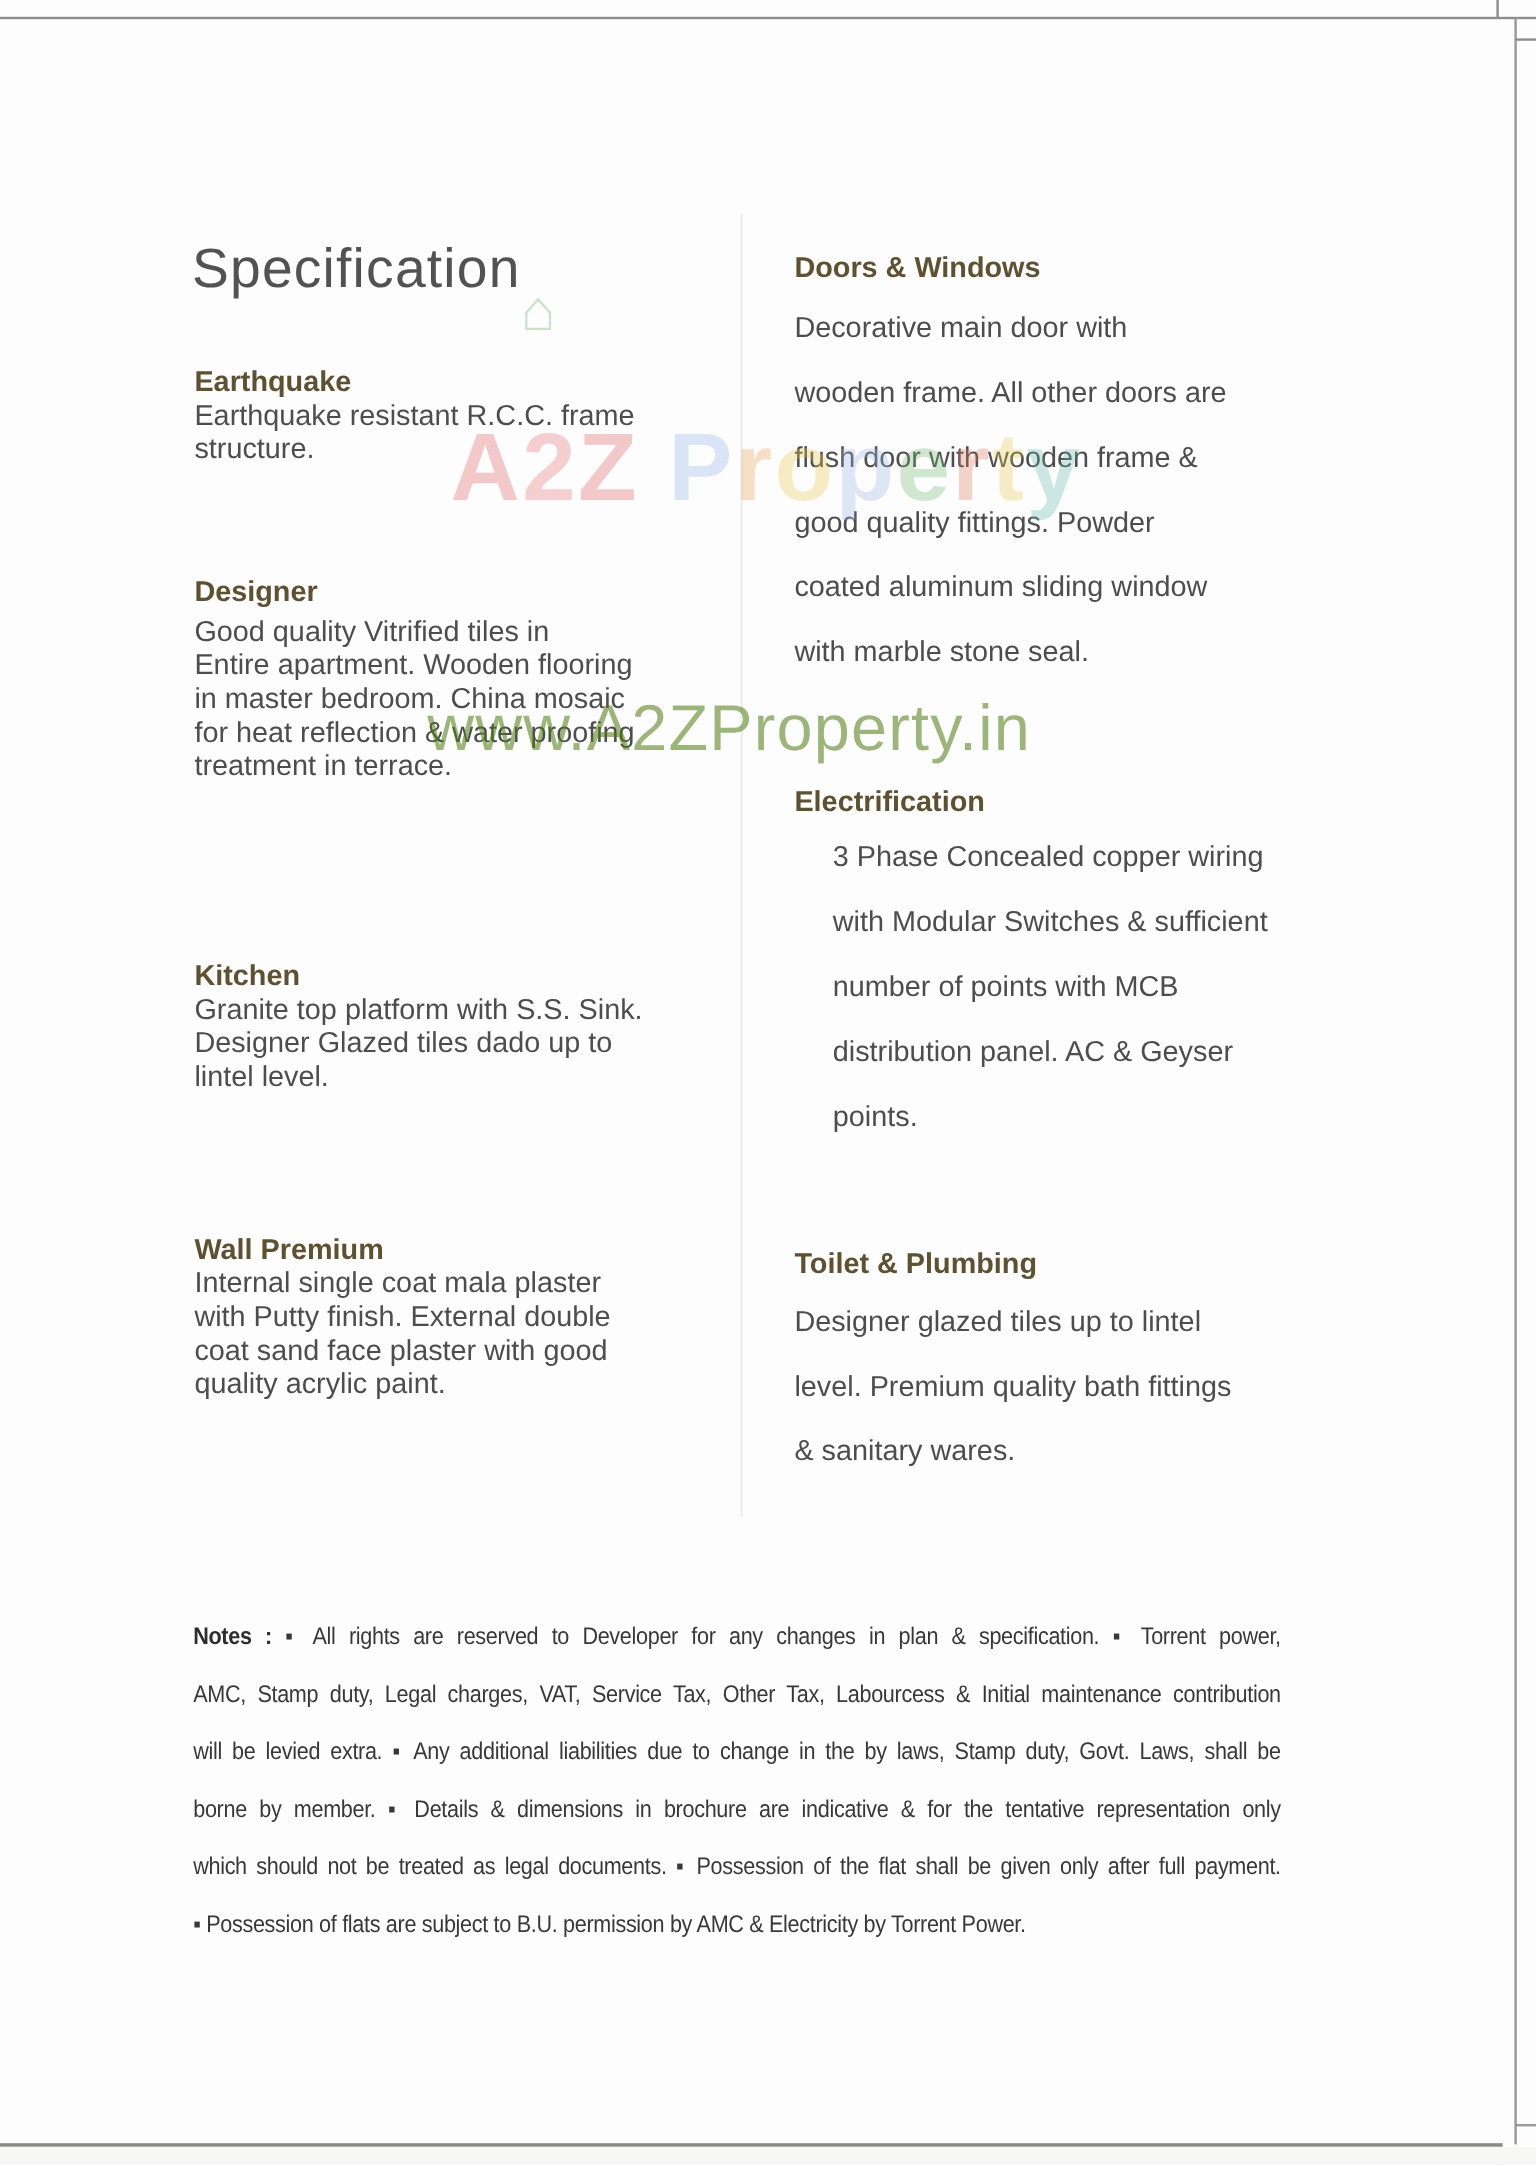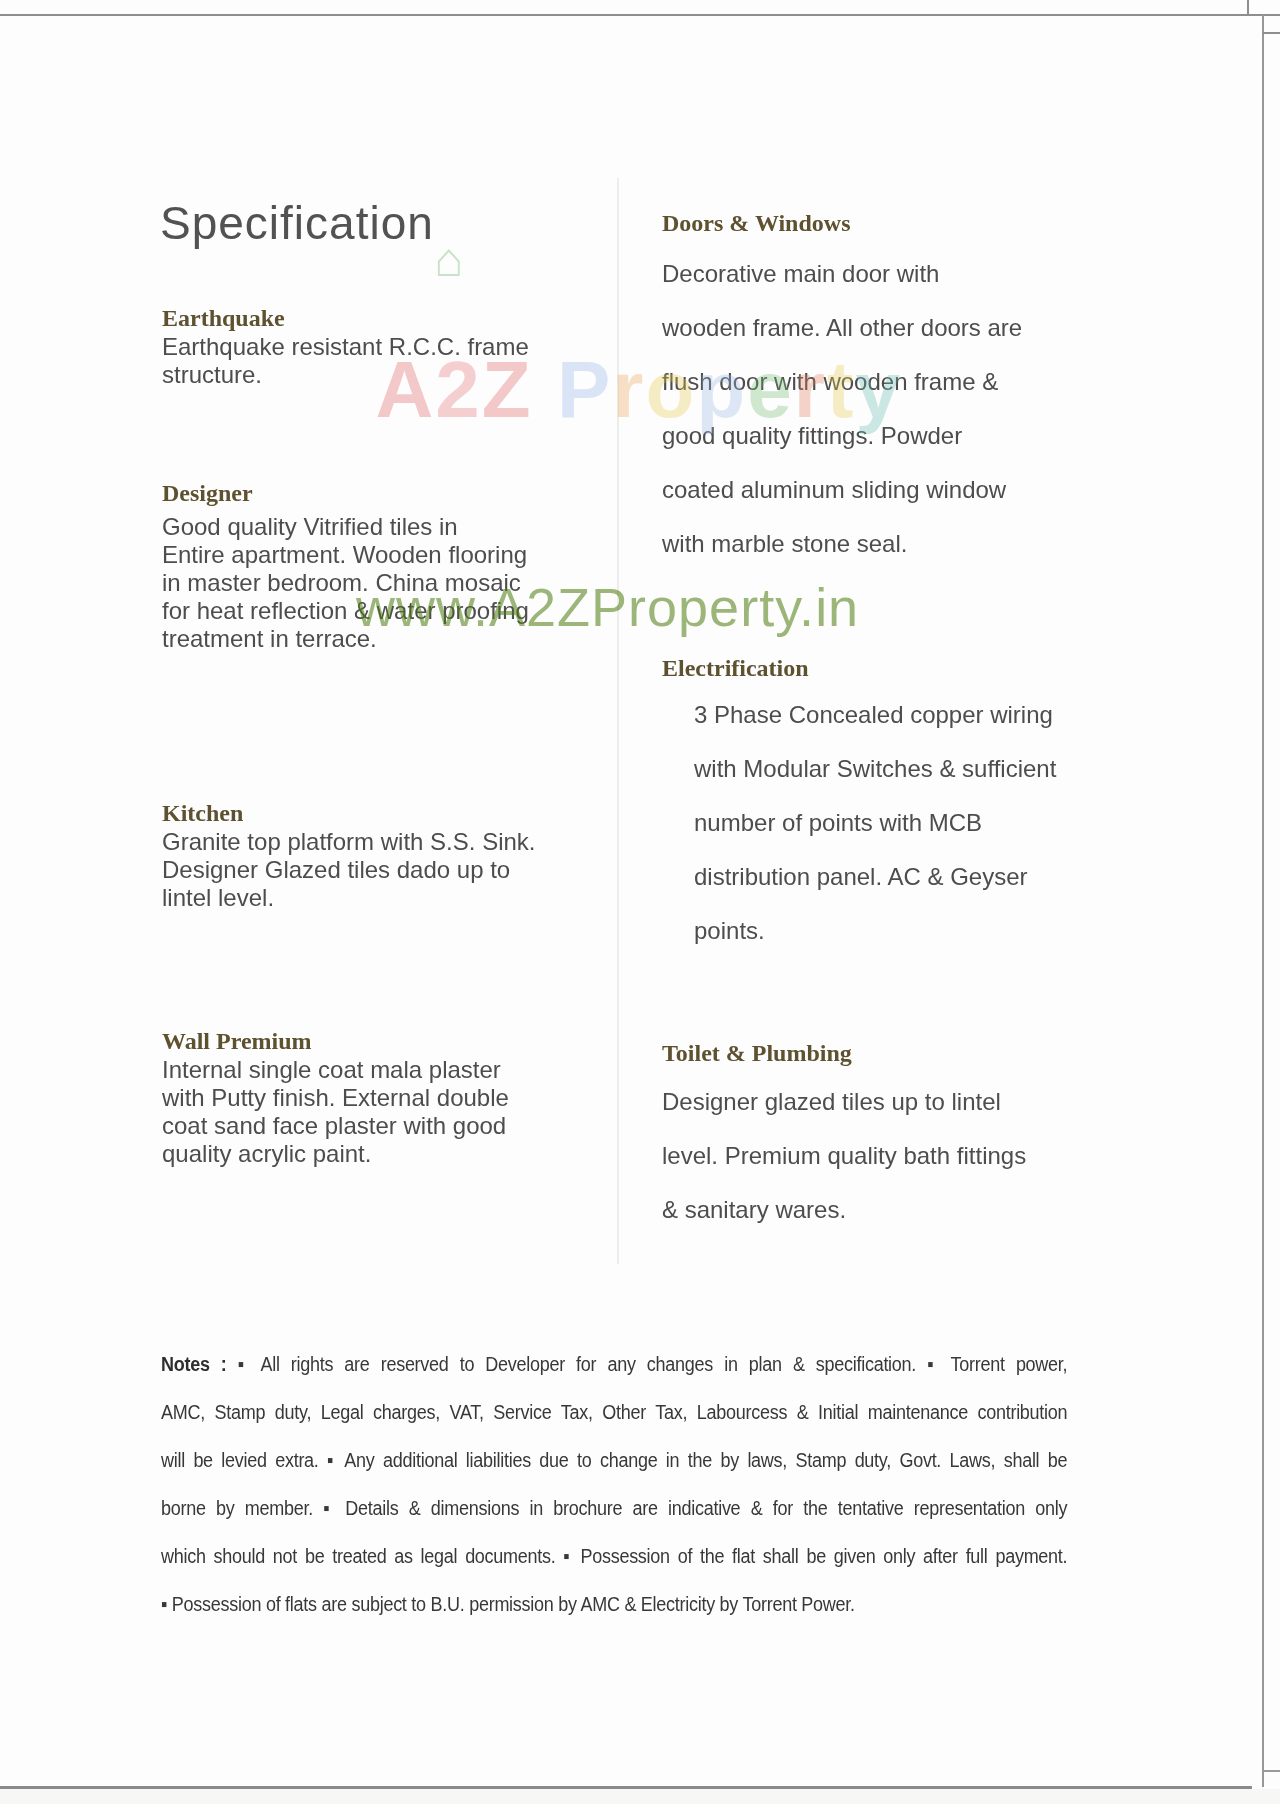--- a/index.html
+++ b/index.html
@@ -30,21 +30,21 @@
   }
   .col-divider{position:absolute;left:617px;top:178px;width:2px;height:1086px;background:#ededed;z-index:0;}
 
   
   .content{position:absolute;z-index:2;}
   .page-title{
     left:160px;top:196px;font-size:46px;font-weight:300;color:#525252;letter-spacing:1px;
   }
   .section{position:absolute;width:446px;}
   .section-heading{
-    position:absolute;left:0;top:0;font-size:24px;font-weight:bold;color:#5e5130;white-space:pre;font-family:Liberation Serif, serif;
+    position:absolute;left:0;top:0;font-size:24px;font-weight:bold;color:#5e5130;white-space:pre;
   }
   .section-body{
     position:absolute;left:0;font-size:24px;color:#4d4d4d;white-space:pre-line;
   }
   .lh-left{line-height:28px;}
   .lh-right{line-height:54px;}
 
   
   .sec-structure{left:162px;top:305px;}  .sec-structure .section-body{top:28px;}
   .sec-flooring{left:162px;top:480px;}   .sec-flooring .section-body{top:33px;}

